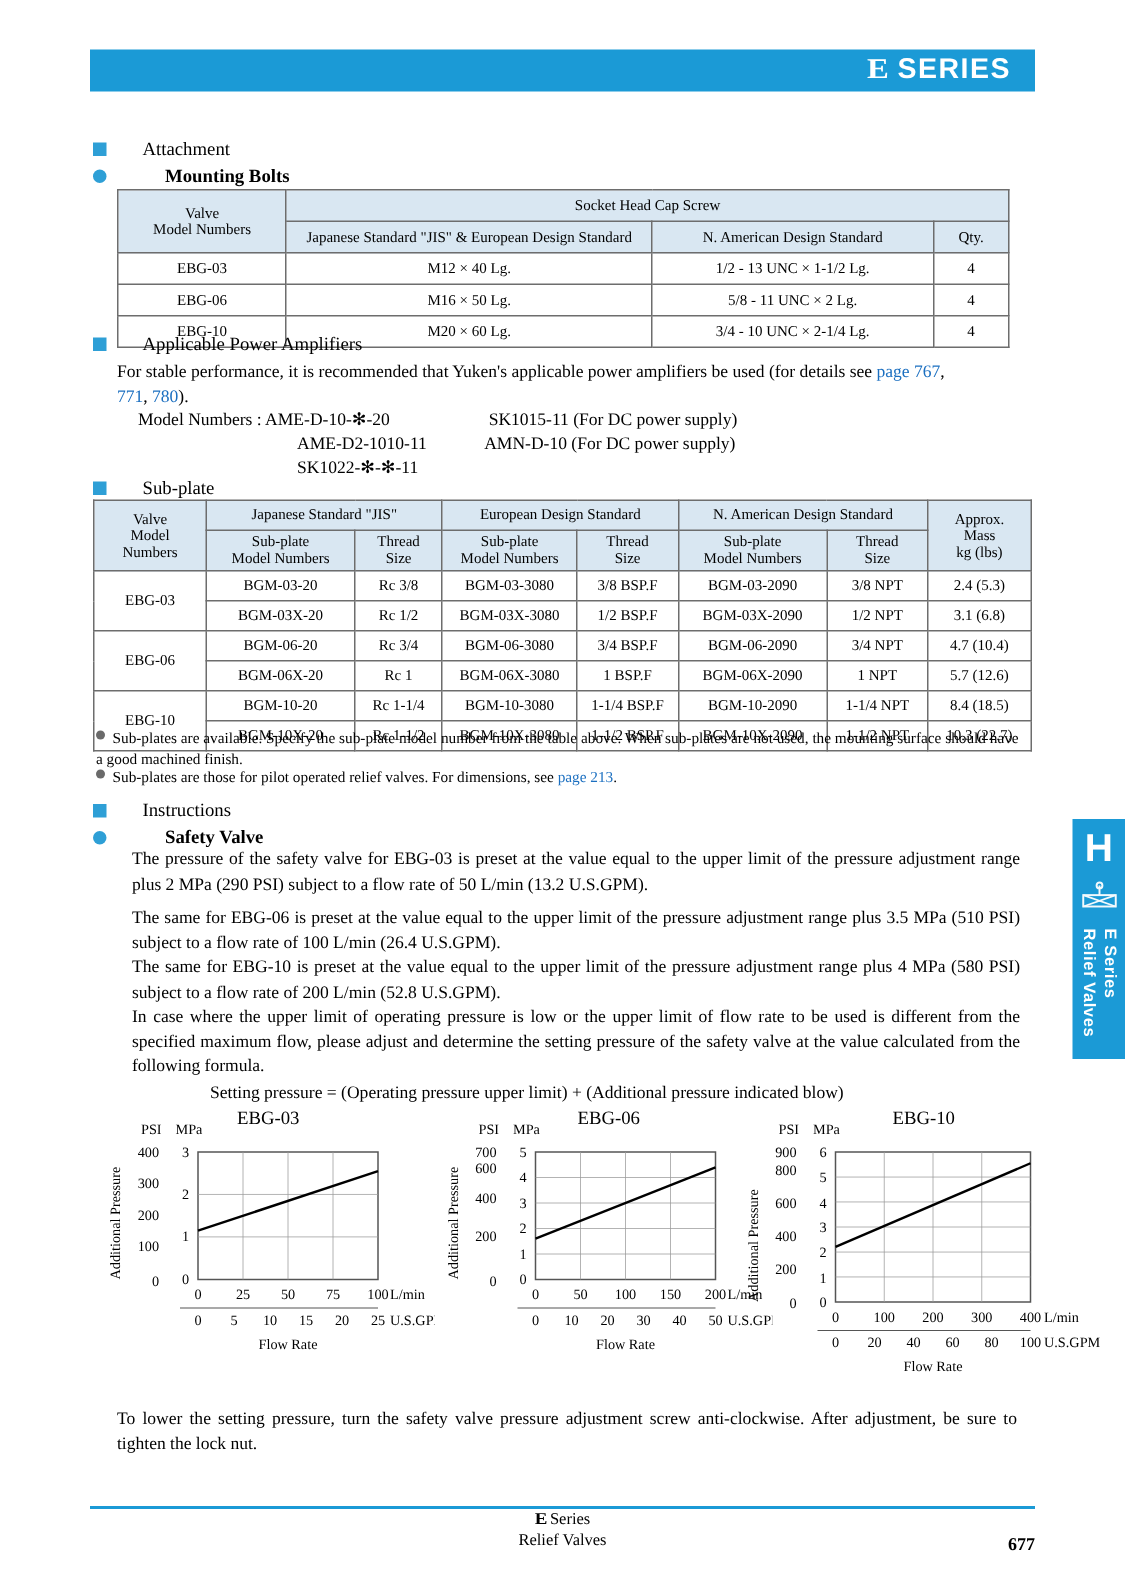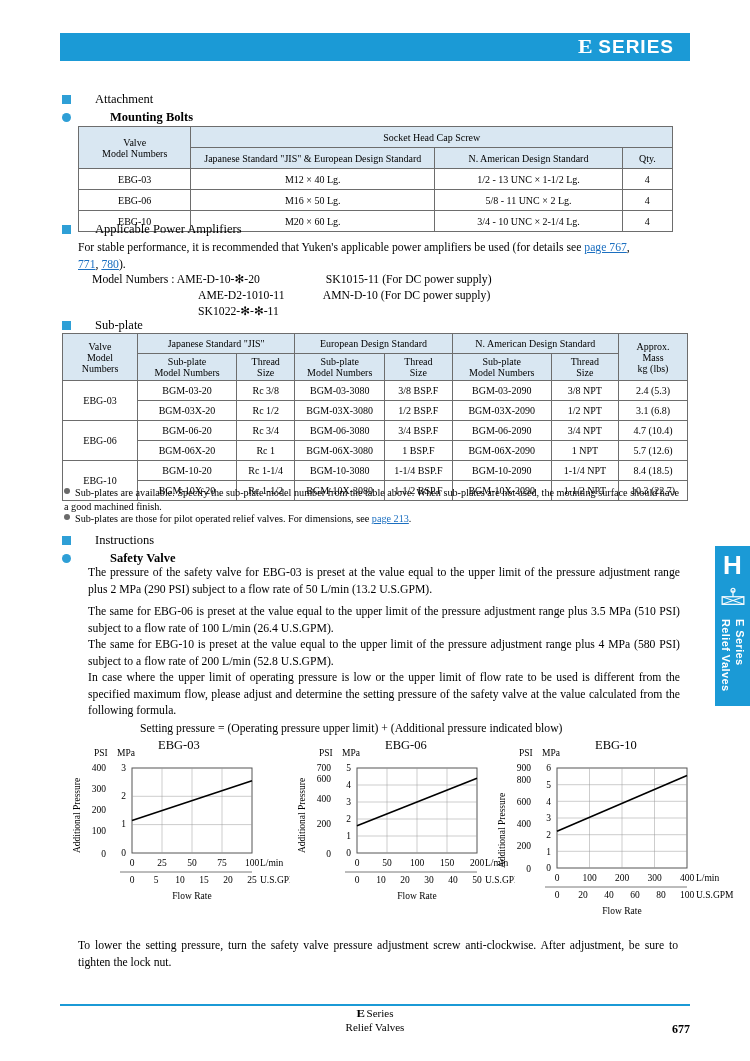--- a/index.html
+++ b/index.html
@@ -49,21 +49,21 @@
   
   #bolts{position:absolute;left:78px;top:126px;width:595px;}
   #bolts td,#bolts th{height:16px;}
 
   
   #subplate{position:absolute;left:62px;top:333px;width:626px;}
   #subplate td,#subplate th{height:15px;}
 
   
   .para{position:absolute;font-size:11.7px;line-height:16.5px;text-align:justify;}
-  .link{color:#1b6fc0;text-decoration:underline;}
+  .link{color:#1b6fc0;}
 
   .bullet-note{position:absolute;font-size:10.2px;line-height:13.5px;}
   .bullet-note .bd{display:inline-block;width:6px;height:6px;border-radius:50%;background:#6a6a6a;margin-right:5px;vertical-align:2px;}
 
   
   .tab{
     position:absolute;right:0;top:546px;width:35px;height:160px;
     background:#1b9ad6;color:#fff;
     display:flex;flex-direction:column;align-items:center;
   }

